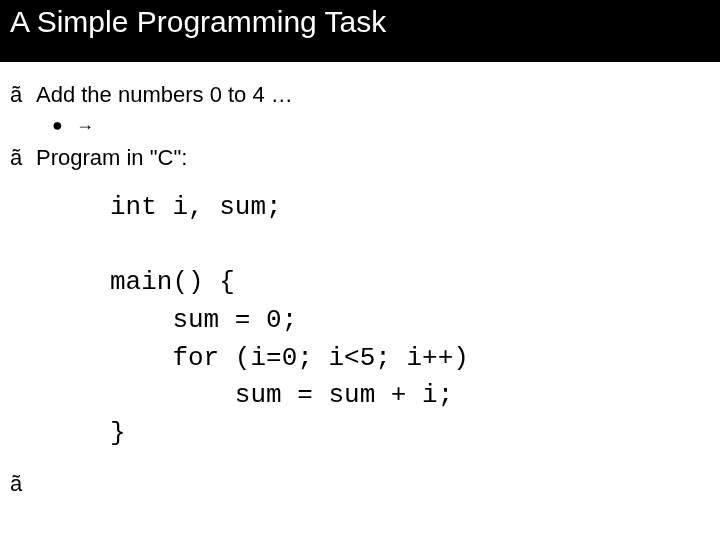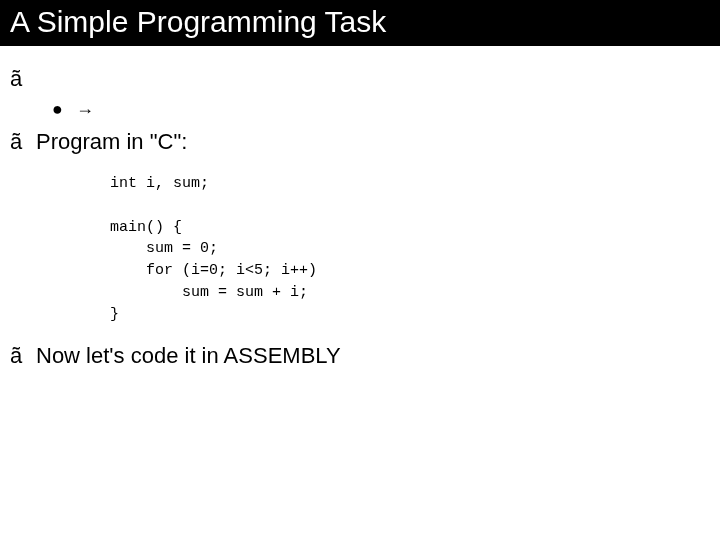--- a/index.html
+++ b/index.html
@@ -8,21 +8,21 @@
     width: 720px;
     height: 540px;
     background: #ffffff;
     font-family: Verdana, Geneva, sans-serif;
     color: #000;
     overflow: hidden;
   }
   .title-bar {
     background: #000;
     color: #fff;
-    padding: 4px 10px 6px 10px;
+    padding: 4px 10px 22px 10px;
     font-size: 30px;
     font-weight: 400;
     line-height: 1.2;
   }
   .content {
     padding: 12px 10px 0 10px;
   }
   .level1 {
     display: flex;
     align-items: flex-start;
@@ -46,35 +46,36 @@
     font-size: 18px;
     line-height: 1;
   }
   .level2 .arrow {
     display: inline-block;
     margin: 0 4px;
     font-weight: bold;
   }
   .code-block {
     font-family: "Courier New", Courier, monospace;
-    font-size: 15px;
+    font-size: 26px;
     white-space: pre;
     margin: 18px 0 18px 100px;
     line-height: 1.45;
   }
 </style>
 </head>
 <body>
 
 <div class="title-bar">A Simple Programming Task</div>
 
 <div class="content">
 
   <div class="level1">
     <span class="bullet">ã</span>
+    <span>Add the numbers 0 to 4 …</span>
   </div>
 
   <div class="level2">
     <span class="dot">●</span>
     <span class="arrow">→</span>
   </div>
 
   <div class="level1">
     <span class="bullet">ã</span>
     <span>Program in "C":</span>
@@ -83,16 +84,15 @@
   <div class="code-block">int i, sum;
 
 main() {
     sum = 0;
     for (i=0; i&lt;5; i++)
         sum = sum + i;
 }</div>
 
   <div class="level1">
     <span class="bullet">ã</span>
-    <span>Now let's code it in ASSEMBLY</span>
   </div>
 
 </div>
 
 </body></html>

